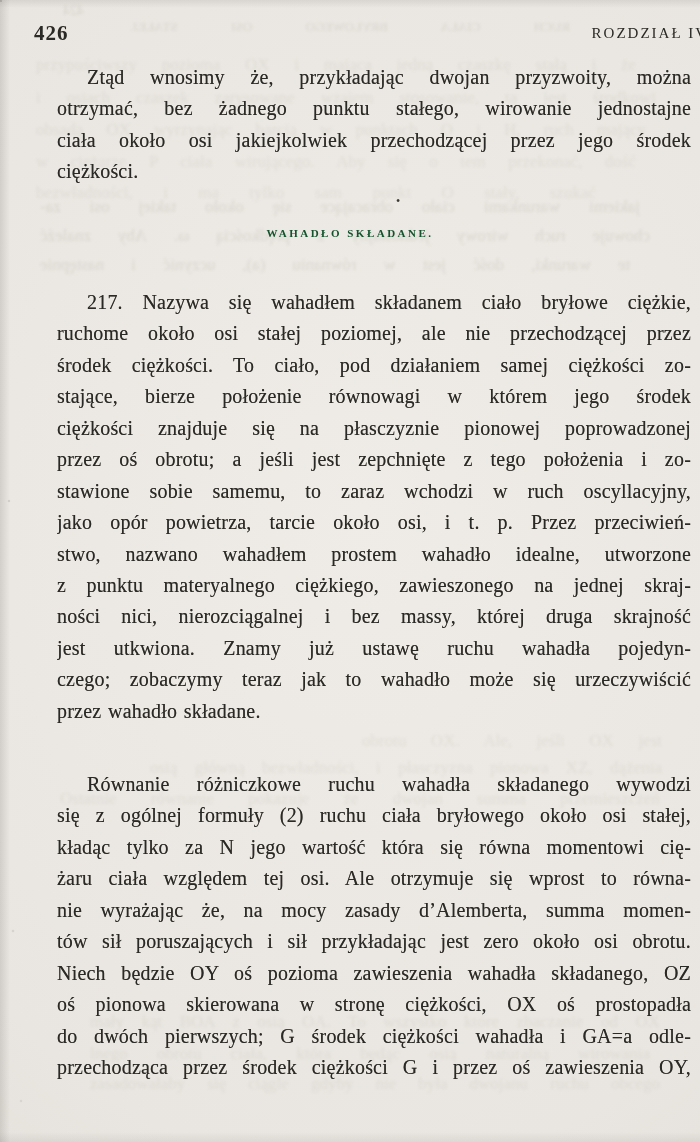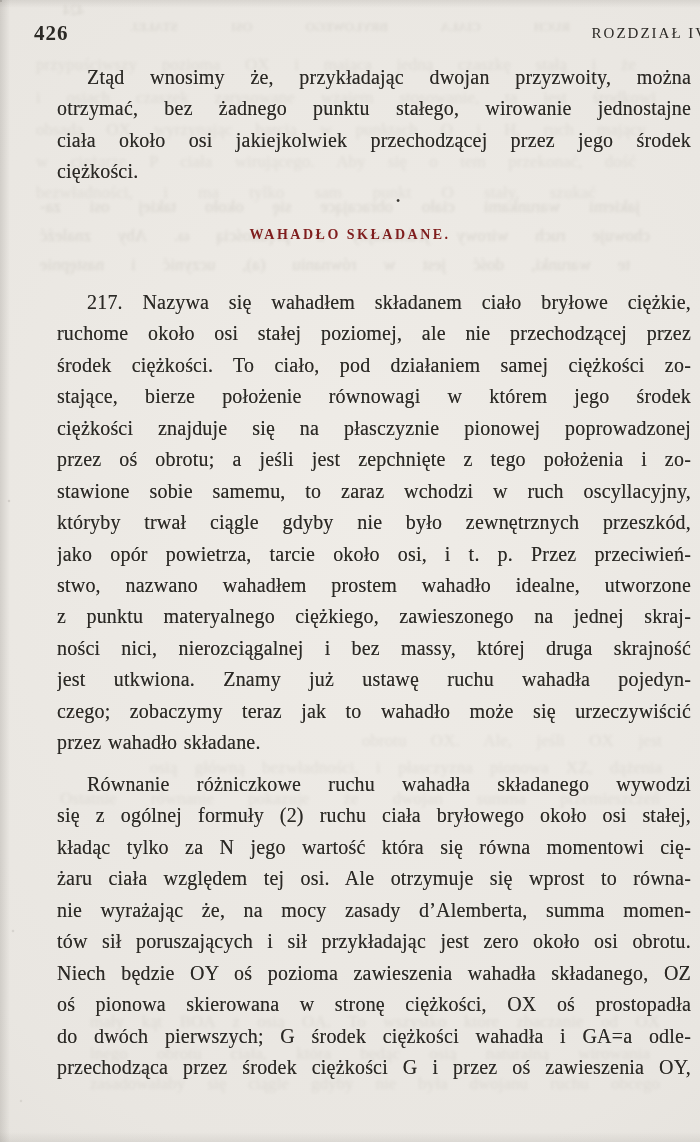--- a/index.html
+++ b/index.html
@@ -16,21 +16,21 @@
   .edge-top{position:absolute;left:0;top:0;width:100%;height:8px;
     background:linear-gradient(180deg,rgba(60,55,48,.10),rgba(60,55,48,0));}
   .edge-bottom{position:absolute;left:0;bottom:0;width:100%;height:10px;
     background:linear-gradient(0deg,rgba(60,55,48,.08),rgba(60,55,48,0));}
 
   .pagenum{position:absolute;top:21px;left:34px;font-size:21px;letter-spacing:1px;font-weight:bold;}
   .runhead{position:absolute;top:25px;left:0;width:100%;text-align:right;
     font-size:15px;letter-spacing:2px;margin-left:12px;}
   .sep-dot{position:absolute;top:194px;left:396px;font-size:12px;color:#3a3833;}
   .heading{position:absolute;top:227px;left:0;width:100%;text-align:center;
-    font-size:14px;letter-spacing:2.5px;font-weight:600;color:#7f1d1d;}
+    font-size:11px;letter-spacing:2.5px;font-weight:600;color:#14532d;}
 
   .textblock{position:absolute;left:33px;top:0;width:634px;height:1142px;}
   .para{position:absolute;left:0;width:634px;margin-left:24px;}
   .line{height:31.45px;line-height:31.45px;font-size:20px;
     text-align:justify;text-align-last:justify;overflow:hidden;
     word-spacing:1.5px;letter-spacing:.2px;
     text-shadow:0 0 .5px rgba(43,41,37,.55);}
   .line.first{padding-left:30px;width:604px;}
   .line.shortlast{text-align-last:left;}
   .it{}
@@ -85,21 +85,20 @@
       <div class="line shortlast"><span>ciężkości.</span></div>
     </div>
     <div class="para" style="top: 287px;">
       <div class="line first"><span>217. Nazywa się </span><span class="it">wahadłem składanem</span><span> ciało bryłowe ciężkie,</span></div>
       <div class="line"><span>ruchome około osi stałej poziomej, ale nie przechodzącej przez</span></div>
       <div class="line"><span>środek ciężkości. To ciało, pod działaniem samej ciężkości zo-</span></div>
       <div class="line"><span>stające, bierze położenie równowagi w którem jego środek</span></div>
       <div class="line"><span>ciężkości znajduje się na płasczyznie pionowej poprowadzonej</span></div>
       <div class="line"><span>przez oś obrotu; a jeśli jest zepchnięte z tego położenia i zo-</span></div>
       <div class="line"><span>stawione sobie samemu, to zaraz wchodzi w ruch oscyllacyjny,</span></div>
-      <div class="line"><span>któryby trwał ciągle gdyby nie było zewnętrznych przeszkód,</span></div>
       <div class="line"><span>jako opór powietrza, tarcie około osi, i t. p. Przez przeciwień-</span></div>
       <div class="line"><span>stwo, nazwano </span><span class="it">wahadłem prostem</span><span> wahadło idealne, utworzone</span></div>
       <div class="line"><span>z punktu materyalnego ciężkiego, zawieszonego na jednej skraj-</span></div>
       <div class="line"><span>ności nici, nierozciągalnej i bez massy, której druga skrajność</span></div>
       <div class="line"><span>jest utkwiona. Znamy już ustawę ruchu wahadła pojedyn-</span></div>
       <div class="line"><span>czego; zobaczymy teraz jak to wahadło może się urzeczywiścić</span></div>
       <div class="line shortlast"><span>przez wahadło składane.</span></div>
     </div>
     <div class="para" style="top: 769px;">
       <div class="line first"><span>Równanie różniczkowe ruchu wahadła składanego wywodzi</span></div>

